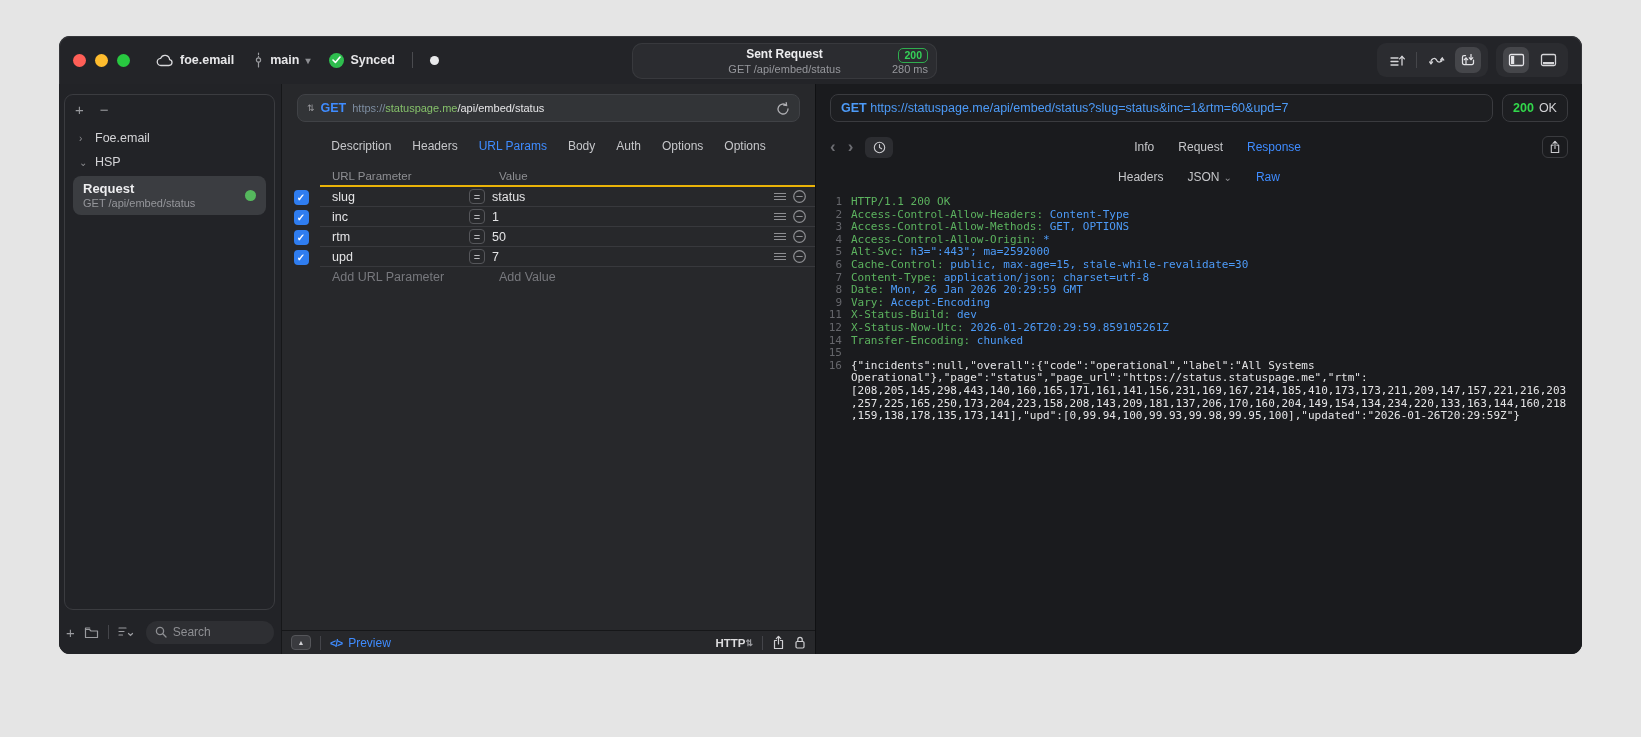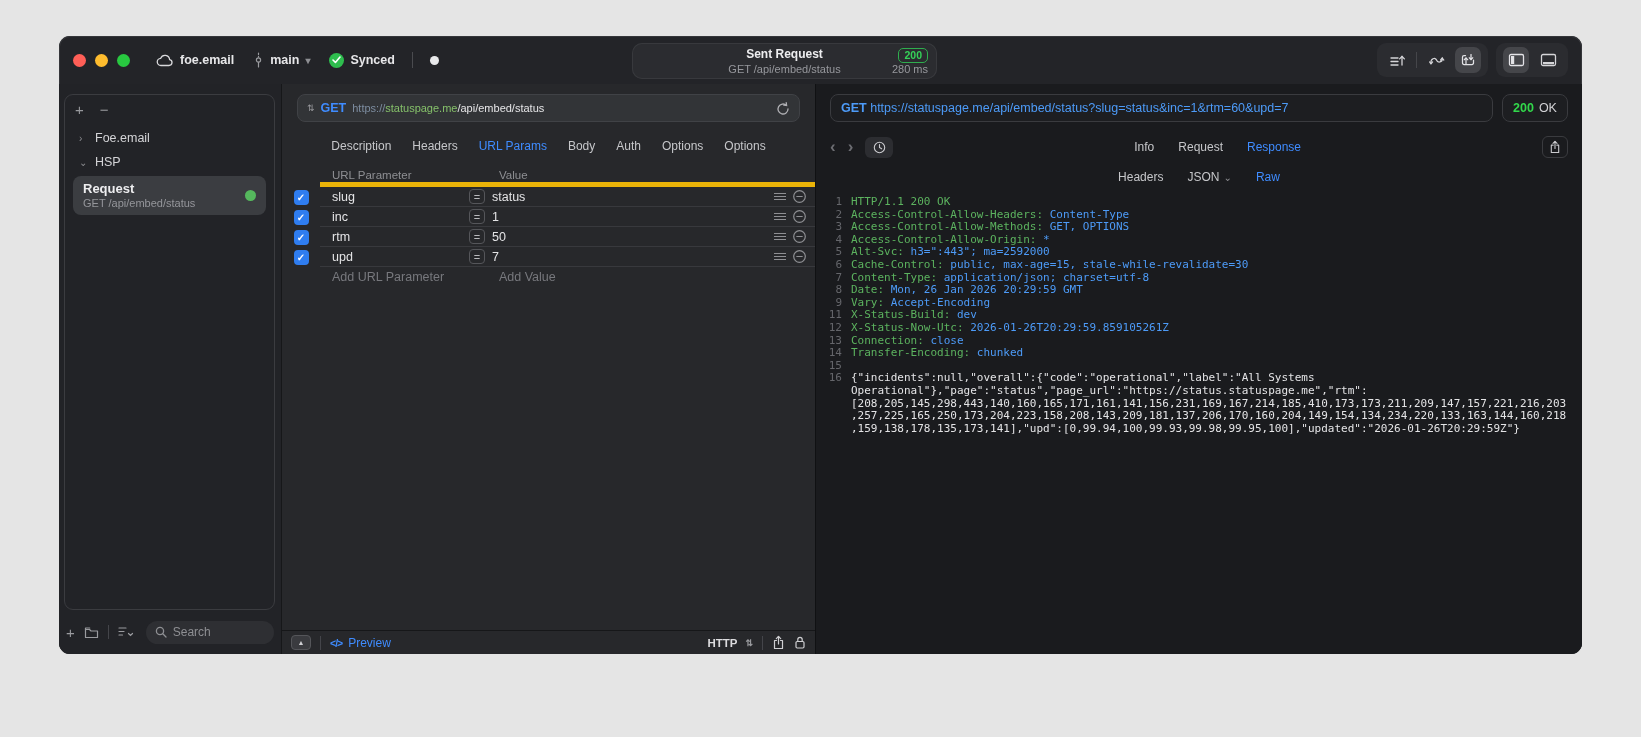--- a/index.html
+++ b/index.html
@@ -58,39 +58,39 @@
   .u-host{color:#85c06a}
   .u-path{color:#e5e5e7}
   .refresh{color:#aeaeb2;font-size:14px}
   .mid-tabs{margin-top:13px;height:22px;display:flex;align-items:center;justify-content:center;gap:21px}
   .tab{font-size:12px;color:#c6c7ca;cursor:default}
   .tab.active{color:#3f8cff}
   .params{margin-top:10px;font-size:12.5px}
   .p-row{display:flex;align-items:center;height:20px}
   .p-check-col{width:38px;display:flex;justify-content:center;align-items:center;flex:0 0 38px}
   .p-main{flex:1;display:flex;align-items:center;height:100%;border-bottom:1px solid #38393d;min-width:0;padding-right:8px}
-  .p-row.hdr .p-main{border-bottom:5px solid #eab308}
+  .p-row.hdr .p-main{border-bottom:2px solid #eab308}
   .p-name{width:149px;flex:0 0 149px;color:#e4e4e6;padding-left:12px;white-space:nowrap;overflow:hidden}
   .p-row.hdr .p-name,.p-row.hdr .p-val-text{color:#8e8f93;font-size:11.5px}
   .p-value{flex:1;display:flex;align-items:center;gap:7px;min-width:0}
   .eq-box{width:16px;height:15px;border:1px solid #55565a;border-radius:4px;color:#b9bабд;color:#b9babd;font-size:11px;display:flex;align-items:center;justify-content:center;flex:0 0 16px}
   .p-val-text{color:#e4e4e6;white-space:nowrap;overflow:hidden}
   .p-icons{display:flex;align-items:center;gap:6px;color:#8e8f93}
   .drag{display:inline-flex;flex-direction:column;gap:2px;width:12px}
   .drag i{height:1px;background:#8e8f93;display:block}
   .checkbox{width:15px;height:15px;border-radius:4px;background:#2f7df0;display:flex;align-items:center;justify-content:center;color:#fff;font-size:10px;font-weight:700}
   .p-row.add .p-main{border-bottom:none}
   .p-row.add .p-name,.p-row.add .p-val-text{color:#77787d}
   .mid-spacer{flex:1}
   .mid-footer{height:24px;border-top:1px solid #161719;display:flex;align-items:center;padding:0 9px;gap:9px}
   .eject-btn{width:20px;height:15px;border:1px solid #55565a;background:#3a3b3f;border-radius:4px;color:#cfcfd2;font-size:7px;display:flex;align-items:center;justify-content:center}
   .preview{display:flex;align-items:center;gap:6px;color:#3f8cff;font-size:12px}
   .code-glyph{font-size:10.5px;font-weight:700;letter-spacing:-1px}
   .ft-spacer{flex:1}
-  .http-sel{display:flex;align-items:center;gap:8px;color:#dcdcde;font-size:11.5px;font-weight:600}
+  .http-sel{display:flex;align-items:center;gap:0;color:#dcdcde;font-size:11.5px;font-weight:600}
   .ft-icon{color:#cfcfd2;display:flex;align-items:center}
   
   .resp-top{display:flex;gap:9px;margin:10px 14px 0;height:28px}
   .resp-url{flex:1;border:1px solid #3a3b3f;border-radius:8px;display:flex;align-items:center;padding:0 10px;gap:7px;min-width:0;background:#1d1e21}
   .resp-url .u{color:#4d9bf8;font-size:12.5px;white-space:nowrap;overflow:hidden}
   .resp-status{width:66px;border:1px solid #3a3b3f;border-radius:8px;display:flex;align-items:center;justify-content:center;gap:5px;font-size:12.5px;background:#1d1e21}
   .st-code{color:#32d74b;font-weight:700}
   .st-ok{color:#d2d2d5}
   .resp-toolbar{display:flex;align-items:center;margin:13px 14px 0;height:24px}
   .nav-arrows{display:flex;align-items:center;gap:12px;color:#6c6d72;font-size:17px;font-weight:600}
@@ -523,24 +523,20 @@
             </div>
             <div class="code-line">
               <span class="ln">11</span>
               <span class="lc"><span class="seg-green">X-Status-Build: </span><span class="seg-blue">dev</span></span>
             </div>
             <div class="code-line">
               <span class="ln">12</span>
               <span class="lc"><span class="seg-green">X-Status-Now-Utc: </span><span class="seg-blue">2026-01-26T20:29:59.859105261Z</span></span>
             </div>
             <div class="code-line">
-              <span class="ln">13</span>
-              <span class="lc"><span class="seg-green">Connection: </span><span class="seg-blue">close</span></span>
-            </div>
-            <div class="code-line">
               <span class="ln">14</span>
               <span class="lc"><span class="seg-green">Transfer-Encoding: </span><span class="seg-blue">chunked</span></span>
             </div>
             <div class="code-line">
               <span class="ln">15</span>
               <span class="lc"></span>
             </div>
             <div class="code-line">
               <span class="ln">16</span>
               <span class="lc"><span class="seg-white">{"incidents":null,"overall":{"code":"operational","label":"All Systems Operational"},"page":"status","page_url":"https://status.statuspage.me","rtm":[208,205,145,298,443,140,160,165,171,161,141,156,231,169,167,214,185,410,173,173,211,209,147,157,221,216,203,257,225,165,250,173,204,223,158,208,143,209,181,137,206,170,160,204,149,154,134,234,220,133,163,144,160,218,159,138,178,135,173,141],"upd":[0,99.94,100,99.93,99.98,99.95,100],"updated":"2026-01-26T20:29:59Z"}</span></span>

